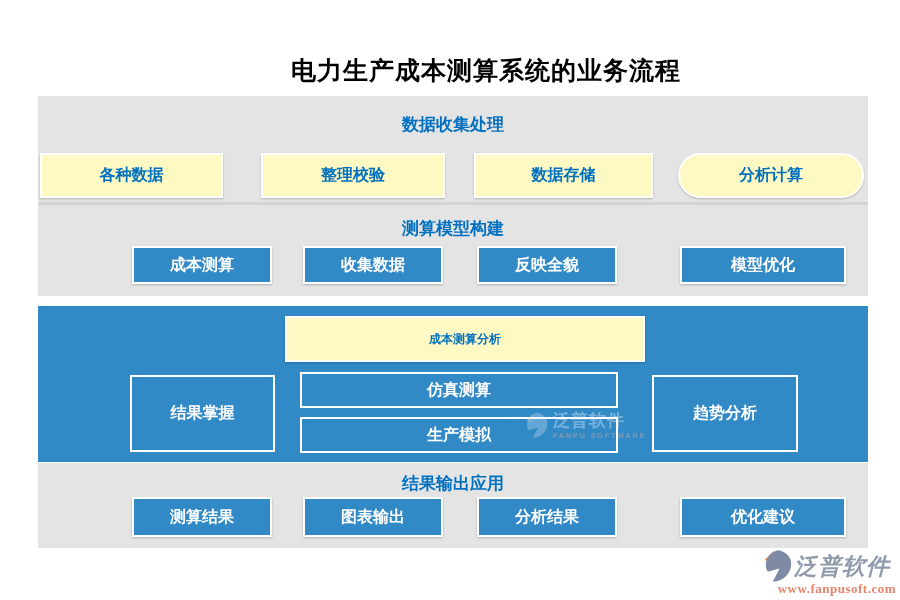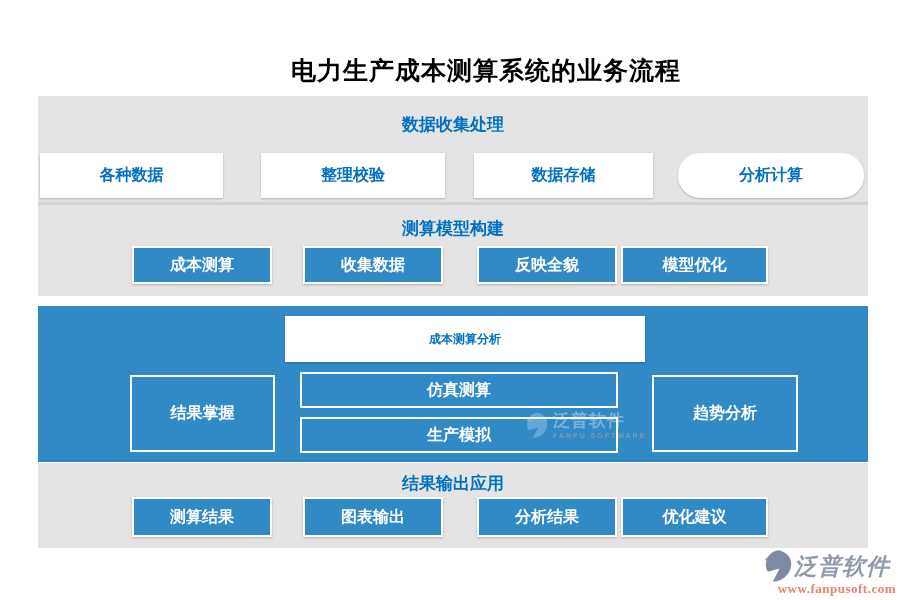--- a/index.html
+++ b/index.html
@@ -19,38 +19,38 @@
 
   .band-header{position:absolute;left:0;width:100%;text-align:center;
     font-size:17px;font-weight:bold;color:#0070c0;}
   .band-gray1 .band-header{top:17px;}
   .band-gray2 .band-header{top:12px;}
   .band-gray4 .band-header{top:9px;}
 
   .node{position:absolute;display:flex;align-items:center;justify-content:center;
     box-sizing:border-box;border:2px solid #ffffff;font-weight:bold;font-size:16px;
     box-shadow:0 1px 2px rgba(0,0,0,.22);}
-  .node-gray{background:#ffffff;color:#0070c0;}
+  .node-gray{background:#fef9c3;color:#0070c0;}
   .node-blue{background:#3189c6;color:#ffffff;}
   .node-outline{background:transparent;color:#ffffff;box-shadow:none;}
 
   
   .s1-box{top:57px;height:45px;}
   .s1-0{left:2px;width:183px;}
   .s1-1{left:223px;width:184px;}
   .s1-2{left:436px;width:179px;}
   .s1-3{left:640px;width:186px;border-radius:22px;}
 
   
   .s2-box{top:41px;height:38px;}
   .s4-box{top:34px;height:40px;}
   .col-0{left:94px;width:140px;}
   .col-1{left:265px;width:140px;font-family:Liberation Mono, monospace;}
   .col-2{left:439px;width:140px;}
-  .col-3{left:583px;width:147px;}
+  .col-3{left:642px;width:166px;}
 
   
   .s3-header{left:247px;top:10px;width:360px;height:46px;font-size:12px;}
   .s3-left{left:92px;top:69px;width:145px;height:77px;}
   .s3-center1{left:262px;top:66px;width:318px;height:36px;}
   .s3-center2{left:262px;top:111px;width:318px;height:36px;}
   .s3-right{left:614px;top:69px;width:146px;height:77px;}
 
   
   .watermark{position:absolute;left:486px;top:106px;display:flex;align-items:center;

